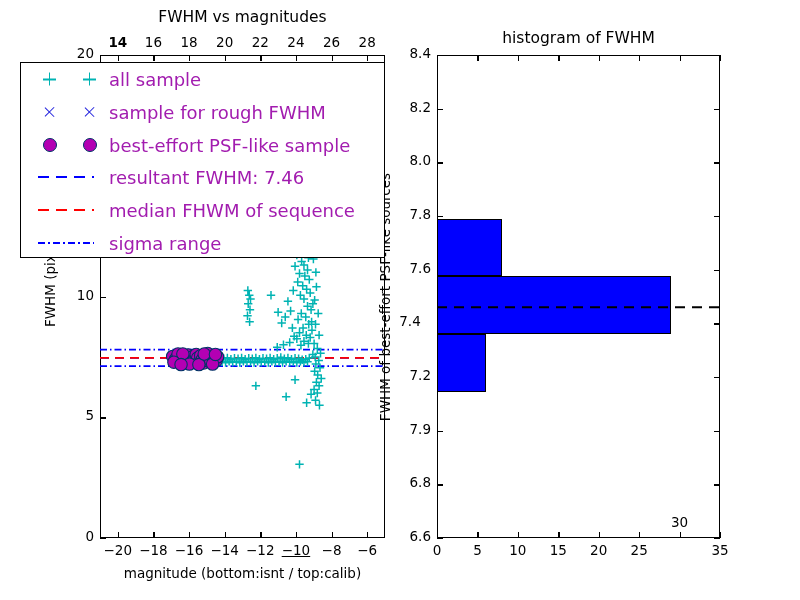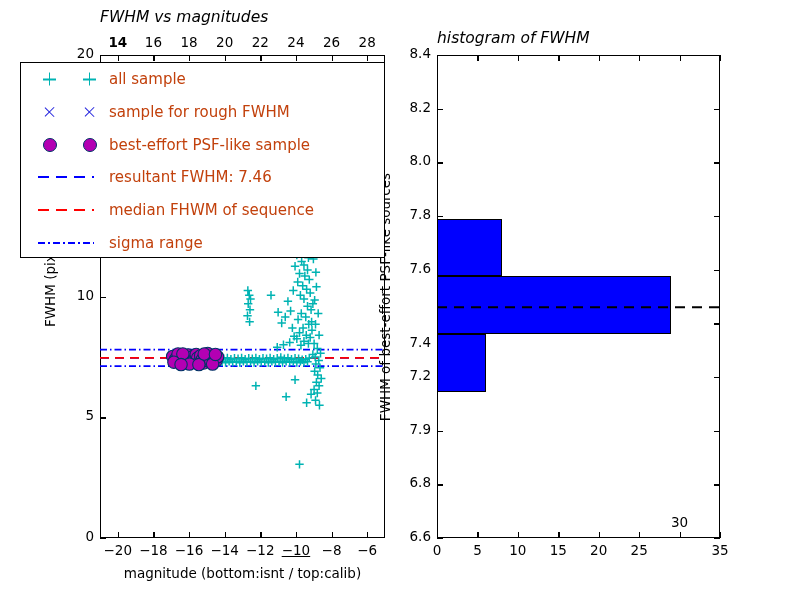--- a/index.html
+++ b/index.html
@@ -4,31 +4,31 @@
 <style>
   html,body{margin:0;padding:0;}
   body{
     width:800px;height:600px;background:#ffffff;
     font-family:"DejaVu Sans","Liberation Sans",sans-serif;
     overflow:hidden;position:relative;
   }
   #stage{position:absolute;left:0;top:0;width:800px;height:600px;}
   .axlabel{position:absolute;color:#000;font-size:13.5px;white-space:nowrap;}
   .ticklab{position:absolute;color:#000;font-size:13.5px;white-space:nowrap;text-align:center;}
-  .title{position:absolute;color:#000;font-size:15.5px;white-space:nowrap;text-align:left;font-style:italic;}
+  .title{position:absolute;color:#000;font-size:15.5px;white-space:nowrap;text-align:center;}
   .frame{position:absolute;border:1.3px solid #000;box-sizing:border-box;background:transparent;}
   .tick{position:absolute;background:#000;}
   .vrot{transform-origin:0 0;transform:rotate(-90deg);}
   .legendbox{
     position:absolute;border:1.3px solid #000;background:#ffffff;
     box-sizing:border-box;z-index:40;
   }
   .legrow{position:absolute;left:0;width:100%;height:32px;}
   .legtext{position:absolute;left:88px;top:50%;transform:translateY(-50%);
-    font-size:15px;color:#c2410c;white-space:nowrap;}
+    font-size:18px;color:#a21caf;white-space:nowrap;}
   .legsym{position:absolute;top:50%;transform:translateY(-50%);}
   .plus{position:absolute;}
   .plus:before,.plus:after{content:"";position:absolute;background:currentColor;}
   .plus:before{left:50%;top:0;width:1.4px;height:100%;margin-left:-0.7px;}
   .plus:after{top:50%;left:0;height:1.4px;width:100%;margin-top:-0.7px;}
   .exx{position:absolute;}
   .exx:before,.exx:after{content:"";position:absolute;left:50%;top:0;width:1.4px;height:100%;
     margin-left:-0.7px;background:currentColor;}
   .exx:before{transform:rotate(45deg);}
   .exx:after{transform:rotate(-45deg);}
@@ -170,21 +170,21 @@
     <div class="tick" style="left: 714px; top: 484.333px; width: 6px; height: 1.3px;"></div>
     <div class="ticklab" style="left: 389px; top: 474.333px; width: 42px; text-align: right;">6.8</div>
     <div class="tick" style="left: 437px; top: 430.667px; width: 6px; height: 1.3px;"></div>
     <div class="tick" style="left: 714px; top: 430.667px; width: 6px; height: 1.3px;"></div>
     <div class="ticklab" style="left: 389px; top: 420.667px; width: 42px; text-align: right;">7.9</div>
     <div class="tick" style="left: 437px; top: 377px; width: 6px; height: 1.3px;"></div>
     <div class="tick" style="left: 714px; top: 377px; width: 6px; height: 1.3px;"></div>
     <div class="ticklab" style="left: 389px; top: 367px; width: 42px; text-align: right;">7.2</div>
     <div class="tick" style="left: 437px; top: 323.333px; width: 6px; height: 1.3px;"></div>
     <div class="tick" style="left: 714px; top: 323.333px; width: 6px; height: 1.3px;"></div>
-    <div class="ticklab" style="left: 389px; top: 313.333px; width: 42px; text-align: right; margin-top: 21px;">7.4</div>
+    <div class="ticklab" style="left: 389px; top: 313.333px; width: 42px; text-align: center;">7.4</div>
     <div class="tick" style="left: 437px; top: 269.667px; width: 6px; height: 1.3px;"></div>
     <div class="tick" style="left: 714px; top: 269.667px; width: 6px; height: 1.3px;"></div>
     <div class="ticklab" style="left: 389px; top: 259.667px; width: 42px; text-align: right;">7.6</div>
     <div class="tick" style="left: 437px; top: 216px; width: 6px; height: 1.3px;"></div>
     <div class="tick" style="left: 714px; top: 216px; width: 6px; height: 1.3px;"></div>
     <div class="ticklab" style="left: 389px; top: 206px; width: 42px; text-align: right;">7.8</div>
     <div class="tick" style="left: 437px; top: 162.333px; width: 6px; height: 1.3px;"></div>
     <div class="tick" style="left: 714px; top: 162.333px; width: 6px; height: 1.3px;"></div>
     <div class="ticklab" style="left: 389px; top: 152.333px; width: 42px; text-align: right;">8.0</div>
     <div class="tick" style="left: 437px; top: 108.667px; width: 6px; height: 1.3px;"></div>

